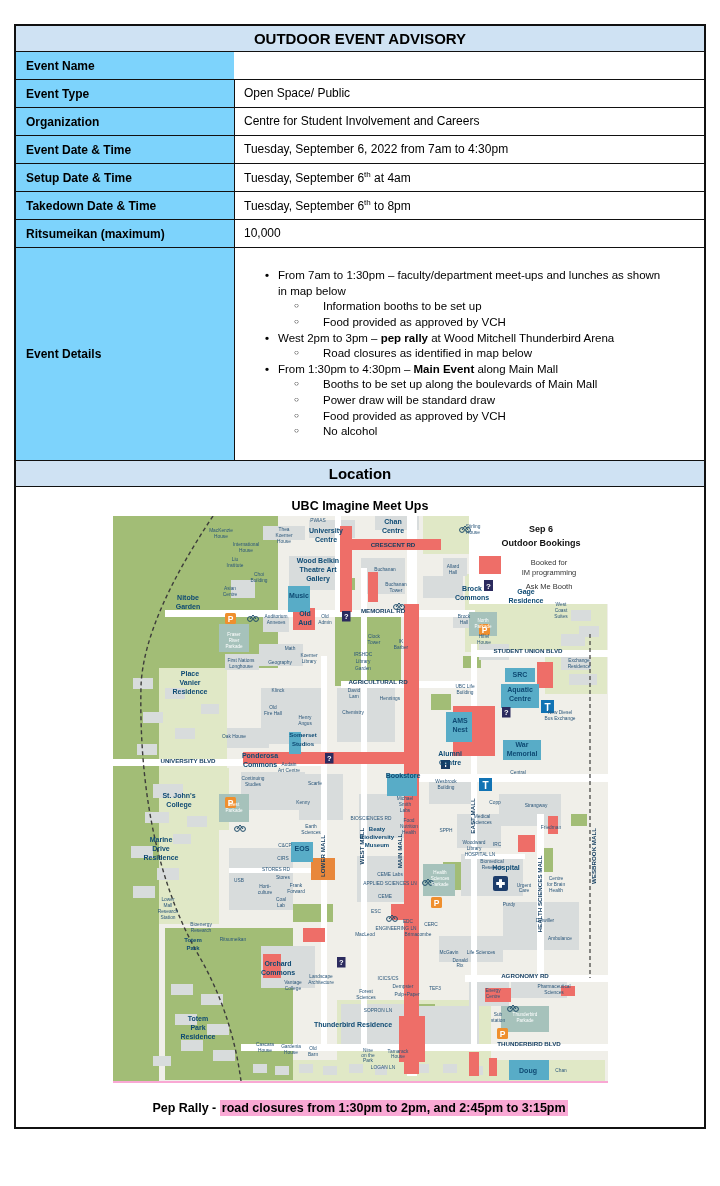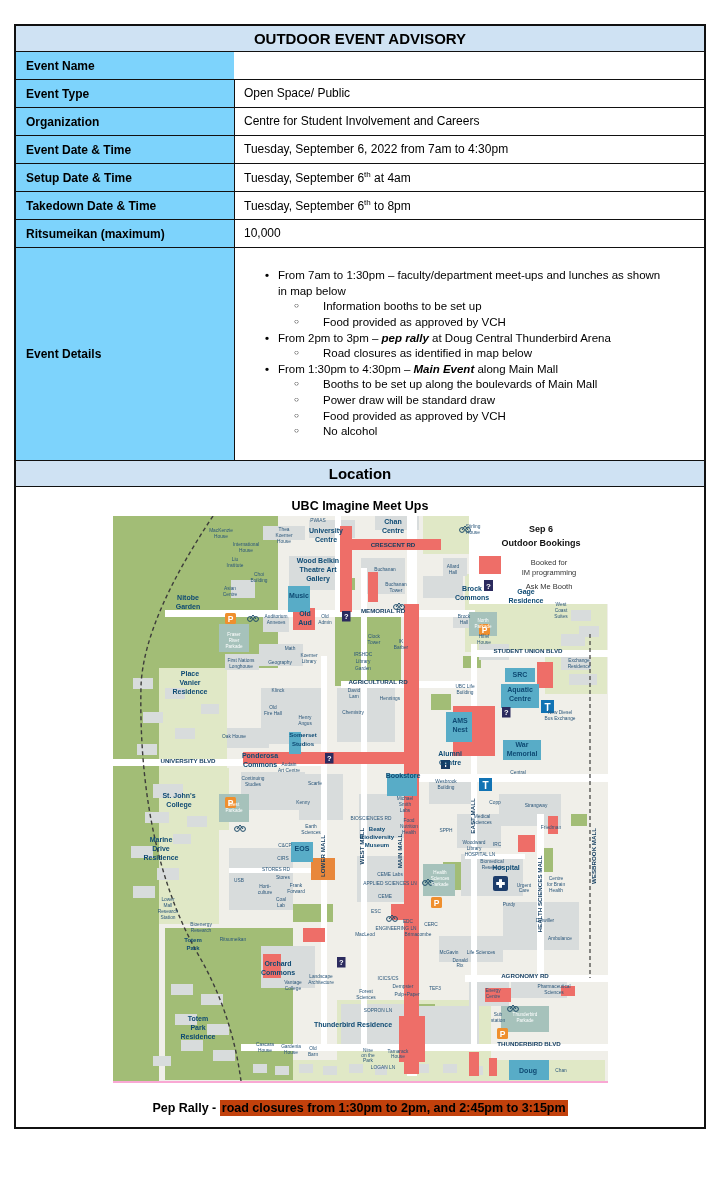--- a/index.html
+++ b/index.html
@@ -11,27 +11,27 @@
   .val{flex:1;border-left:1.5px solid #111;font-size:12px;padding:5px 26px 4px 9px;box-sizing:border-box;display:flex;align-items:center;}
   .val .inner{line-height:1.3;}
   sup{font-size:8px;}
   .details .val{display:block;padding-top:4px;}
   ul.b1{list-style:none;margin:16px;padding:0;font-size:11.5px;line-height:1.36;}
   ul.b1 li{position:relative;}
   li.l1{padding-left:18px;}
   li.l1:before{content:"\2022";position:absolute;left:5px;font-weight:bold;}
   li.l2{padding-left:63px;}
   li.l2:before{content:"\25CB";position:absolute;left:34px;font-size:8px;top:2px;}
-  .seg-b{font-weight:bold;font-style:italic;}
+  .seg-b{font-weight:bold;}
   .maprow{border-bottom:0;}
   .mapcell{width:100%;text-align:center;padding-top:12px;}
   .maptitle{font-weight:bold;font-size:12.5px;margin-bottom:3px;}
   .mapwrap{display:inline-block;border-bottom:2px solid #f9a8d4;line-height:0;}
   .caption{margin-top:16px;font-weight:bold;font-size:12.5px;padding-bottom:12px;}
-  .caption mark{background:#c2410c;padding:1px 2px;}
+  .caption mark{background:#f9a8d4;padding:1px 2px;}
   svg text{font-family:"Liberation Sans",sans-serif;}
 </style>
 </head>
 <body>
 
 <div class="tbl">
   <div class="hdr">OUTDOOR EVENT ADVISORY</div>
   <div id="rows">
       <div class="row">
         <div class="lab">Event Name</div>
@@ -74,21 +74,21 @@
       </div>
     </div>
 
   <div class="row details" id="details-row">
     <div class="lab">Event Details</div>
     <div class="val">
       <ul class="b1" id="bullets">
           <li class="l1"><span>From 7am to 1:30pm – faculty/department meet-ups and lunches as shown in map below</span></li>
           <li class="l2"><span>Information booths to be set up</span></li>
           <li class="l2"><span>Food provided as approved by VCH</span></li>
-          <li class="l1"><span>From 2pm to 3pm – </span><span class="seg-b">pep rally</span><span> at Doug Central Thunderbird Arena</span></li>
+          <li class="l1"><span>West 2pm to 3pm – </span><span class="seg-b">pep rally</span><span> at Wood Mitchell Thunderbird Arena</span></li>
           <li class="l2"><span>Road closures as identified in map below</span></li>
           <li class="l1"><span>From 1:30pm to 4:30pm – </span><span class="seg-b">Main Event</span><span> along Main Mall</span></li>
           <li class="l2"><span>Booths to be set up along the boulevards of Main Mall</span></li>
           <li class="l2"><span>Power draw will be standard draw</span></li>
           <li class="l2"><span>Food provided as approved by VCH</span></li>
           <li class="l2"><span>No alcohol</span></li>
         </ul>
     </div>
   </div>
 

